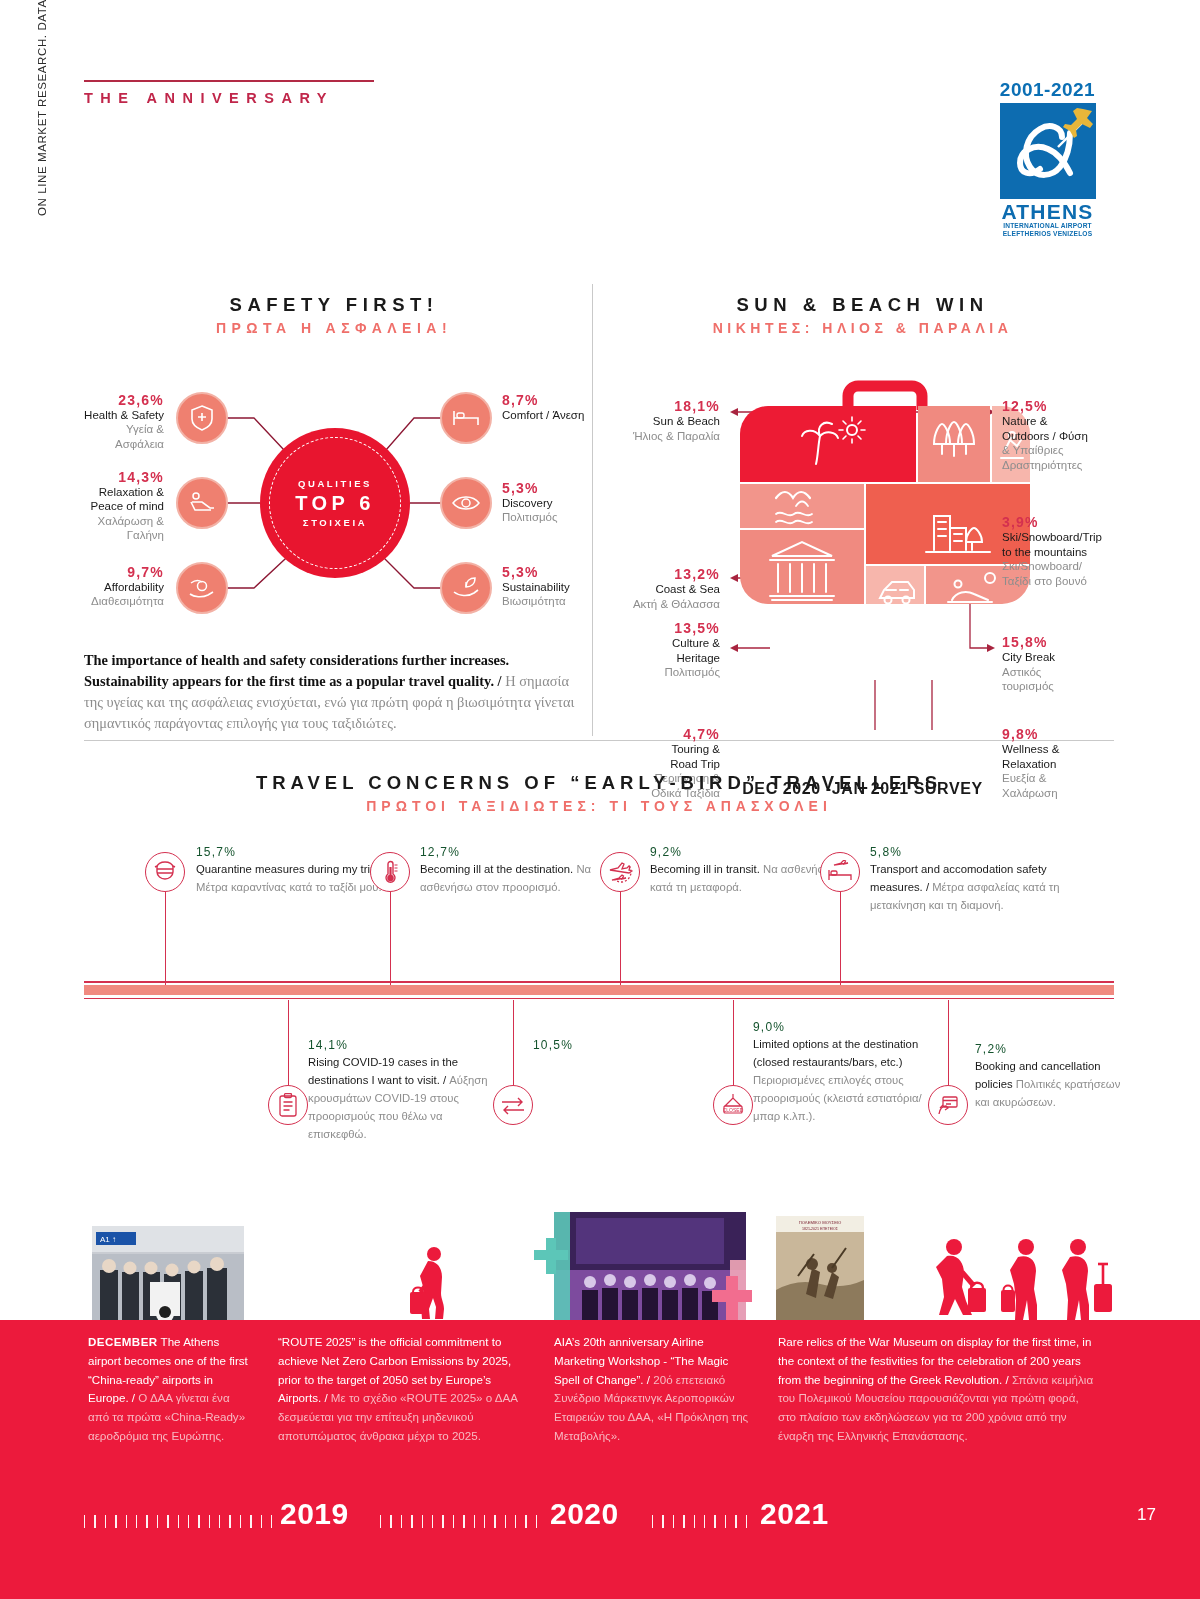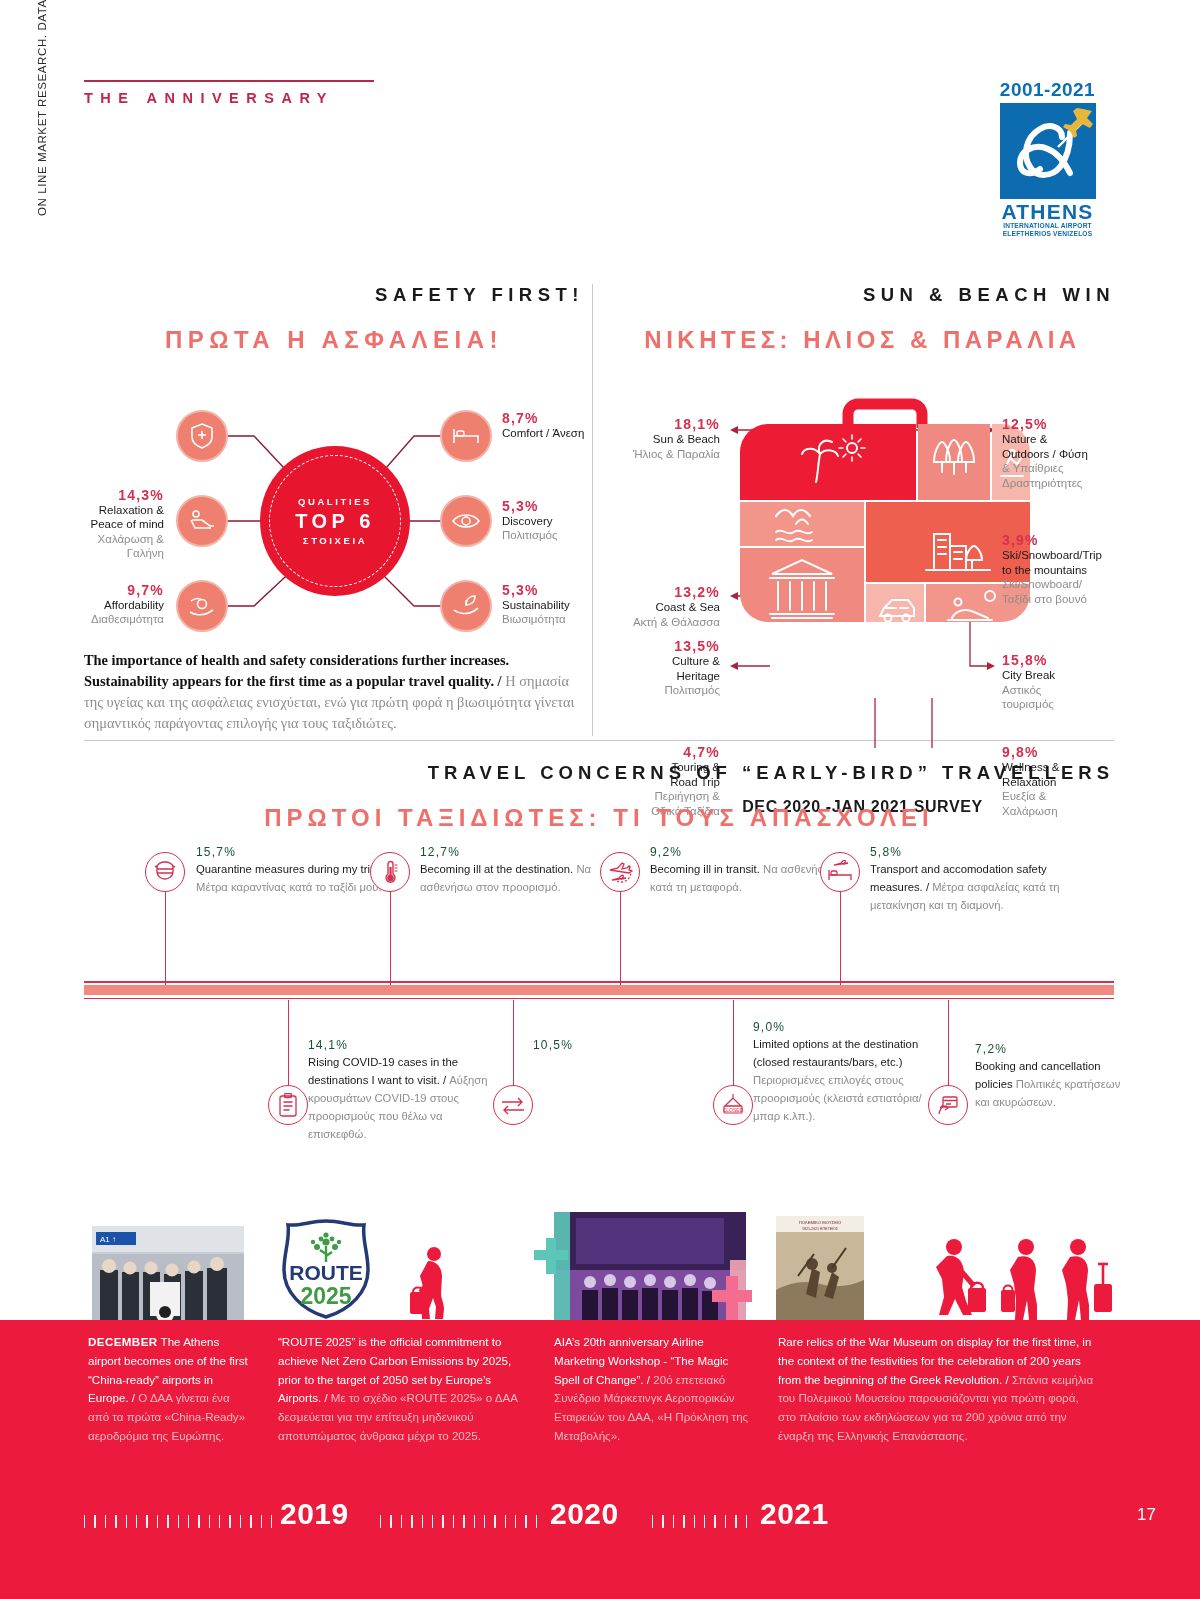--- a/index.html
+++ b/index.html
@@ -60,25 +60,25 @@
     letter-spacing: 1.2px; line-height: 1; margin-top: 2px;
   }
   .logo-sub {
     text-align: center; font-size: 6.6px; color: #0d6cb0;
     letter-spacing: 0.2px; line-height: 1.18; font-weight: bold;
   }
 
   
   .sec-title-en {
     font-size: 18.5px; font-weight: bold; color: #1a1a1a;
-    letter-spacing: 5.5px; text-align: right;
+    letter-spacing: 5.5px; text-align: center; margin-top: 10px;
   }
   .sec-title-el {
-    font-size: 24px; font-weight: bold; color: #ef6f6a;
-    letter-spacing: 5.5px; text-align: center; margin-top: 20px;
+    font-size: 14px; font-weight: bold; color: #ef6f6a;
+    letter-spacing: 5.5px; text-align: center; margin-top: 4px;
   }
 
   
   .panel-safety { position: absolute; left: 84px; top: 284px; width: 500px; }
   .divider-v {
     position: absolute; left: 592px; top: 284px;
     width: 1px; height: 452px; background: #c9c9c9;
   }
   .divider-h {
     position: absolute; left: 84px; top: 740px;
@@ -298,20 +298,26 @@
       <div class="node" style="left:356px;top:206px">
         <div class="ring">
           <svg width="28" height="26" viewBox="0 0 28 26">
               <path d="M14 12 C14 6 18 3 23 3 C23 9 19 12 14 12 z" fill="none" stroke="#fff" stroke-width="1.5"></path>
               <path d="M14 12 v-5" stroke="#fff" stroke-width="1.3"></path>
               <path d="M2 17 c5 4 14 5 20 1 l4-3" fill="none" stroke="#fff" stroke-width="1.6"></path>
             </svg>
         </div>
       </div>
 
+      <div class="lbl left" style="left:-50px;top:36px">
+        <div class="pct">23,6%</div>
+        <div class="en">Health &amp; Safety</div>
+        <div class="el" style="white-space:pre-line">Υγεία &amp;
+Ασφάλεια</div>
+      </div>
       <div class="lbl left" style="left:-50px;top:113px">
         <div class="pct">14,3%</div>
         <div class="en" style="white-space:pre-line">Relaxation &amp;
 Peace of mind</div>
         <div class="el" style="white-space:pre-line">Χαλάρωση &amp;
 Γαλήνη</div>
       </div>
       <div class="lbl left" style="left:-50px;top:208px">
         <div class="pct">9,7%</div>
         <div class="en">Affordability</div>
@@ -644,38 +650,20 @@
           <circle cx="80" cy="44" r="6.5"></circle>
             <circle cx="102" cy="41" r="6.5"></circle>
             <circle cx="125" cy="38" r="7"></circle>
         </g>
         <rect x="58" y="56" width="30" height="34" fill="#f2f2f2"></rect>
         <circle cx="73" cy="88" r="9" fill="#f5f5f5"></circle>
           <circle cx="73" cy="86" r="6" fill="#202020"></circle>
       </svg>
     </div>
 
-    <div class="ph" style="left:272px;top:6px;width:108px;height:102px">
-      <svg width="108" height="102" viewBox="0 0 108 102">
-        <path d="M54 3 C70 3 78 8 92 7 C90 22 96 34 96 52 C96 74 78 92 54 99 C30 92 12 74 12 52 C12 34 18 22 16 7 C30 8 38 3 54 3 z" fill="#fff" stroke="#243a73" stroke-width="3.5"></path>
-        <g fill="#3f9c45">
-          <circle cx="54" cy="24" r="3.6"></circle>
-            <circle cx="45" cy="29" r="3"></circle>
-            <circle cx="63" cy="29" r="3"></circle>
-          <circle cx="49" cy="21" r="2.4"></circle>
-            <circle cx="60" cy="21" r="2.4"></circle>
-            <circle cx="54" cy="17" r="2.6"></circle>
-          <circle cx="41" cy="24" r="2.2"></circle>
-            <circle cx="67" cy="24" r="2.2"></circle>
-        </g>
-        <path d="M54 28 v16 M54 36 l-6 -4 M54 38 l6 -4" stroke="#3f9c45" stroke-width="2.4" fill="none"></path>
-        <text x="54" y="62" font-size="21" font-weight="bold" fill="#243a73" text-anchor="middle" font-family="Liberation Sans, sans-serif">ROUTE</text>
-        <text x="54" y="86" font-size="23" font-weight="bold" fill="#3f9c45" text-anchor="middle" font-family="Liberation Sans, sans-serif">2025</text>
-      </svg>
-    </div>
 
     <div class="ph" style="left:400px;top:34px;width:64px;height:74px">
       <svg width="64" height="74" viewBox="0 0 64 74" fill="#ec1a3c">
         <circle cx="34" cy="8" r="7"></circle>
         <path d="M28 15 c10 0 14 8 14 16 l-1 16 c0 6 3 10 3 16 l-1 10 h-8 l1 -12 -3 -9 -4 11 1 10 h-8 l-1 -13 3 -16 -4 -14 z"></path>
         <rect x="10" y="46" width="16" height="22" rx="2"></rect>
         <path d="M13 46 c0 -6 10 -6 10 0" fill="none" stroke="#ec1a3c" stroke-width="2"></path>
         <path d="M28 36 l-8 10" stroke="#ec1a3c" stroke-width="4" fill="none"></path>
       </svg>
     </div>

